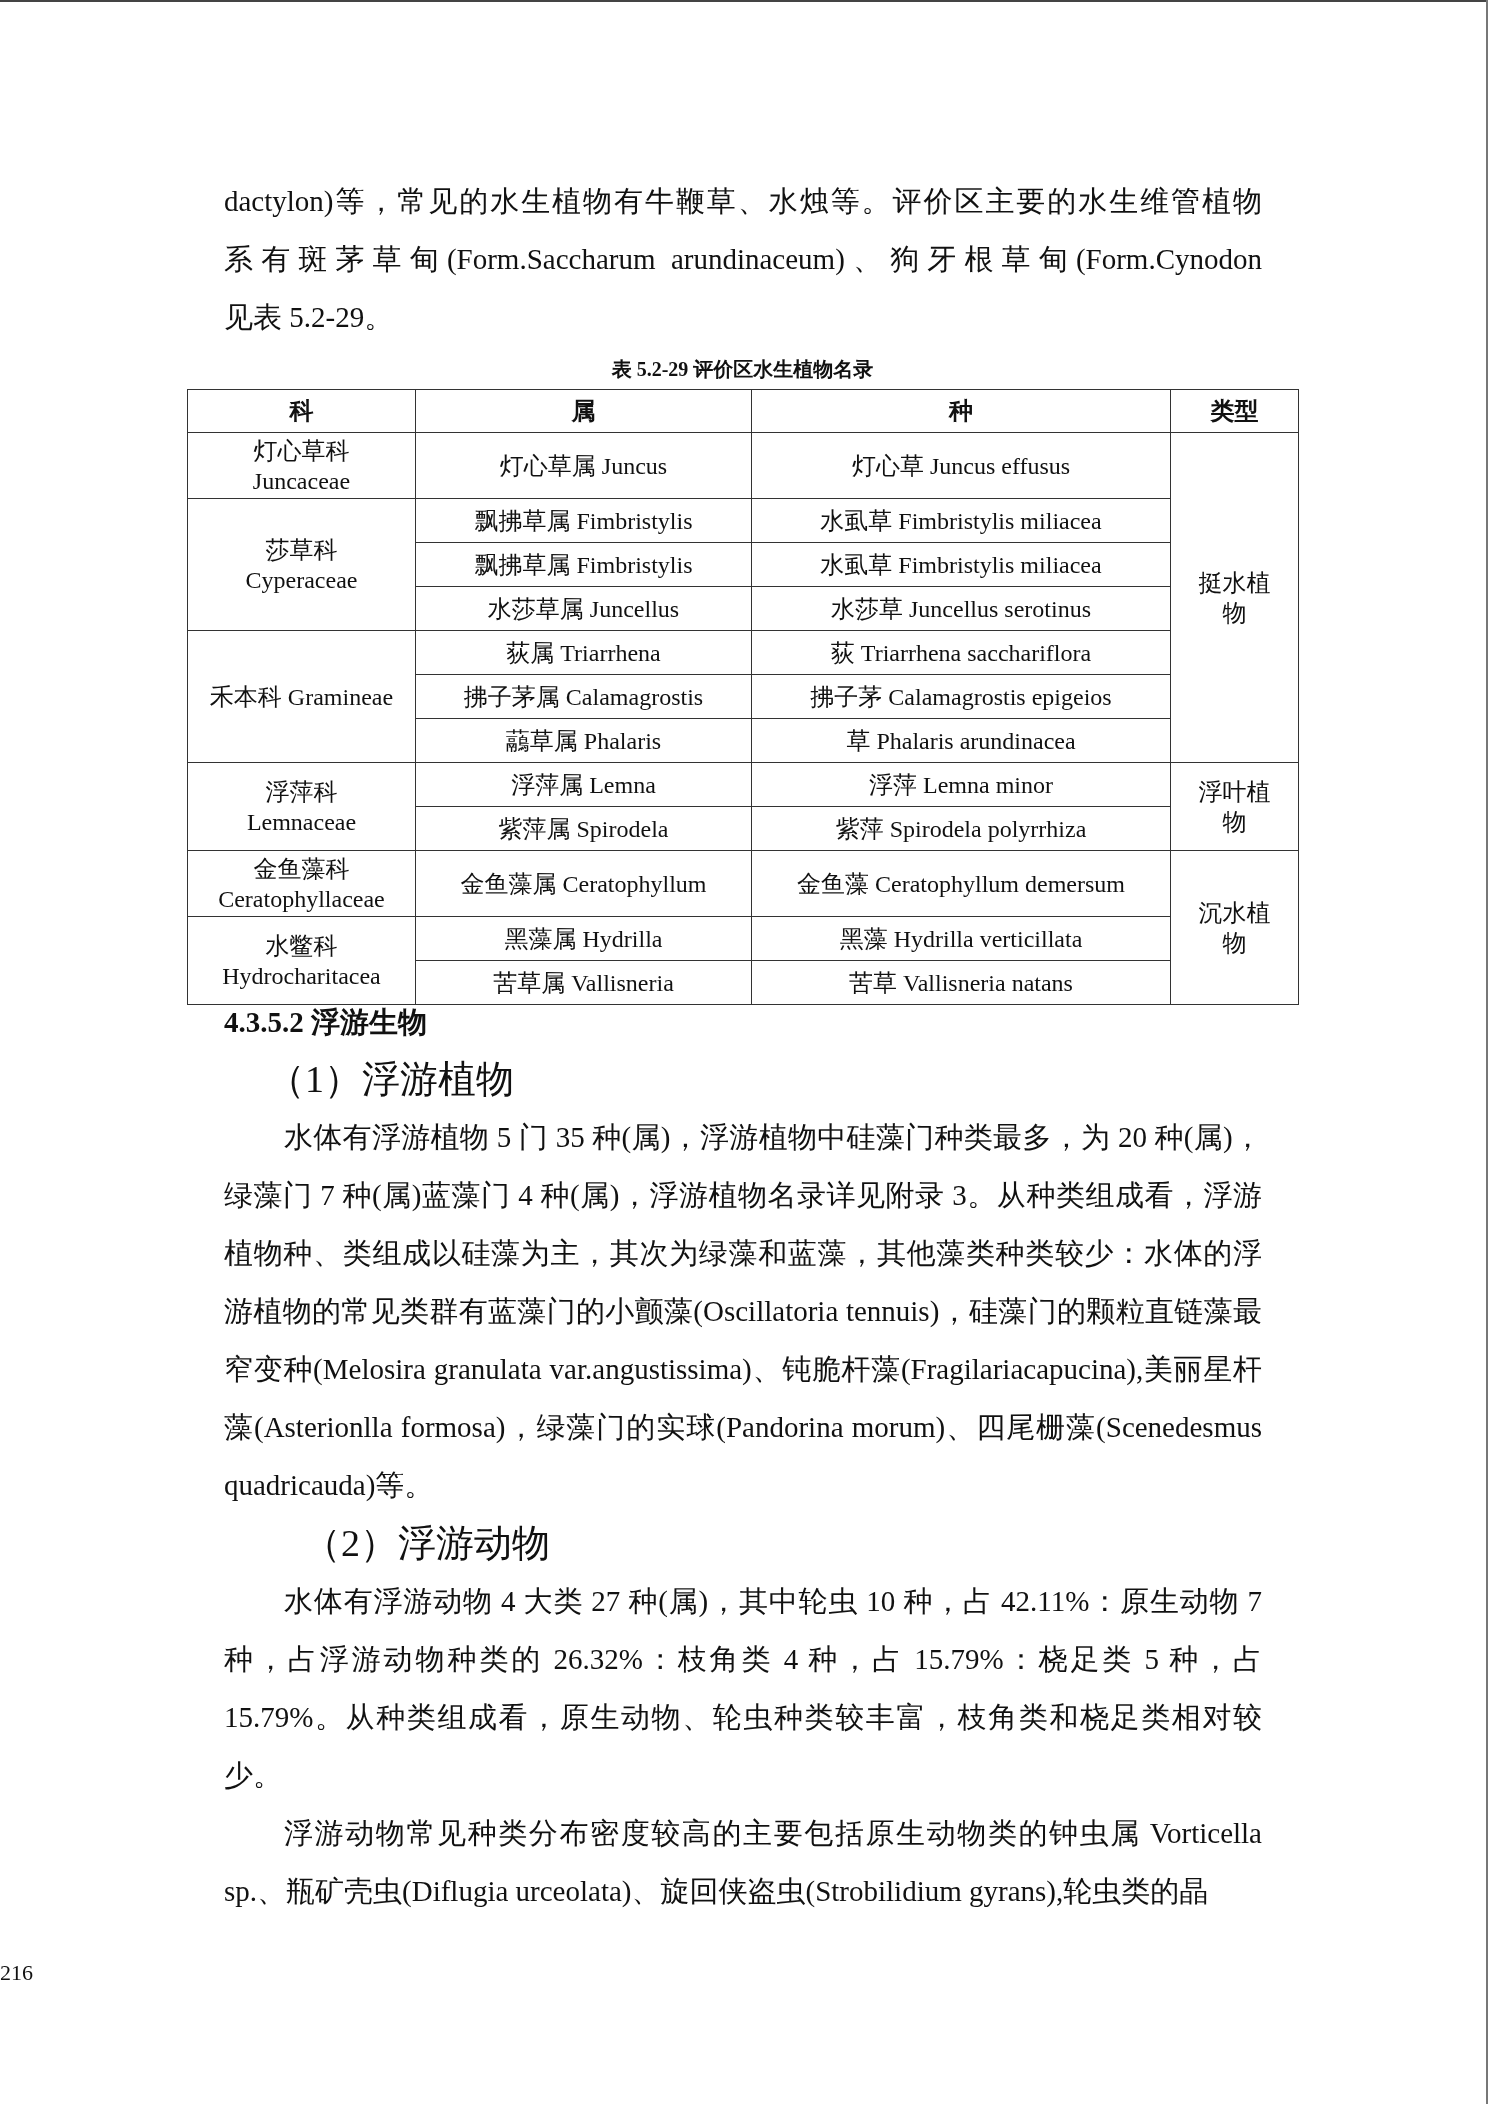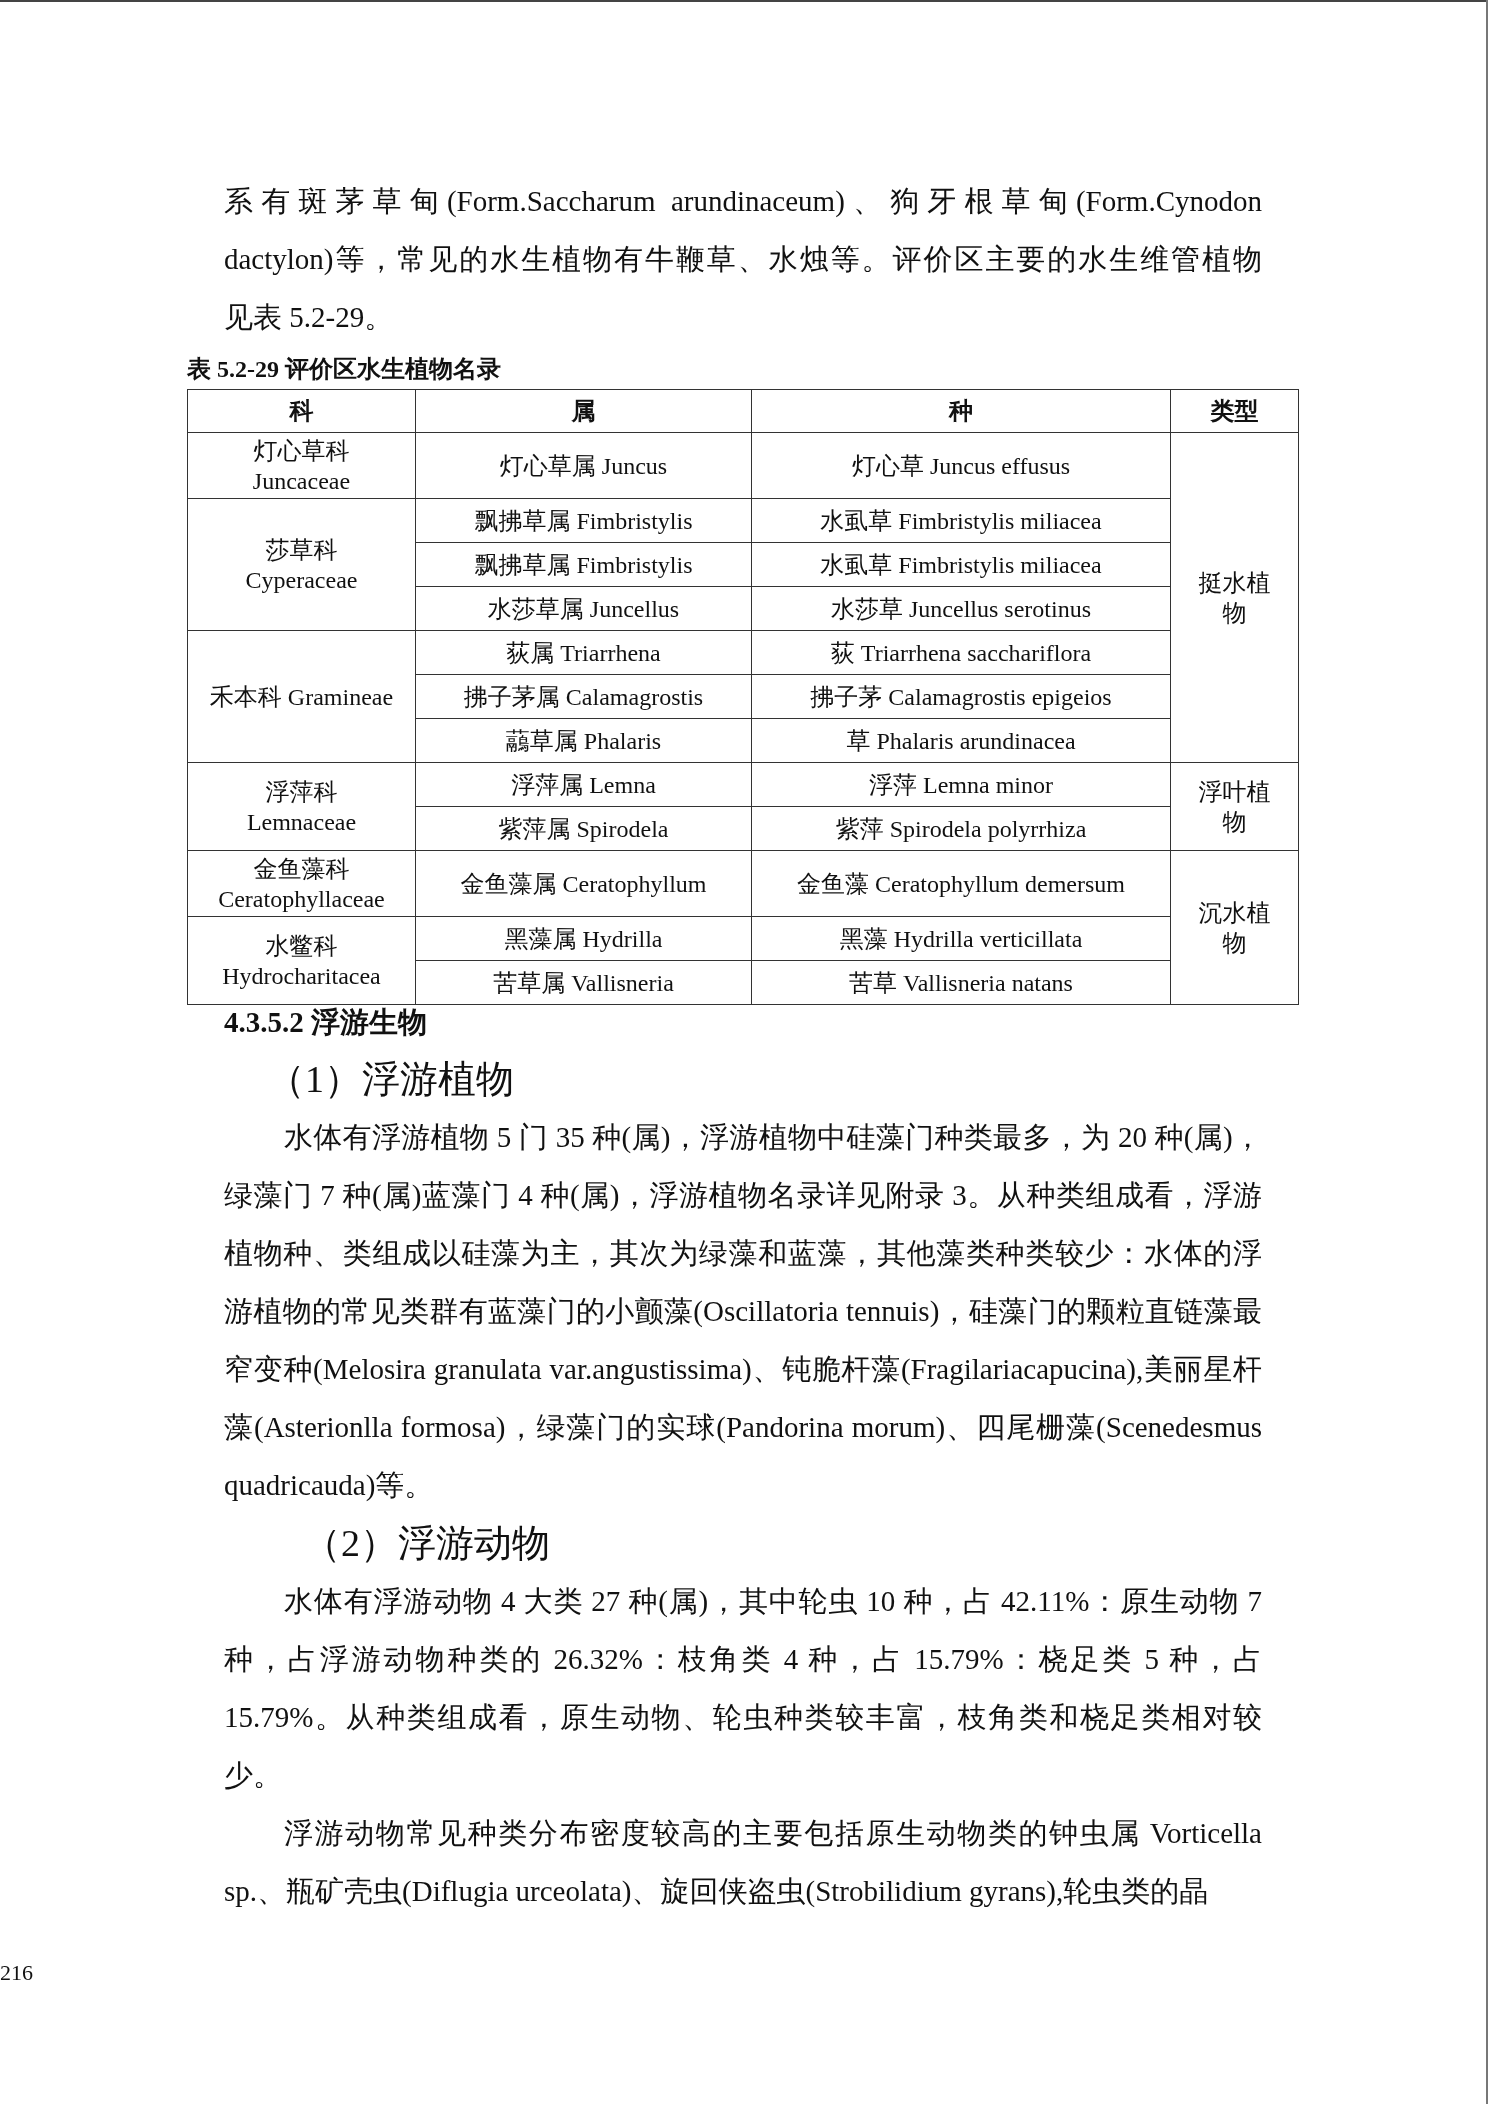--- a/index.html
+++ b/index.html
@@ -9,22 +9,22 @@
   }
   .page-border-top { position: absolute; left: 0; top: 0; width: 1488px; height: 2px; background: #444; }
   .page-border-right { position: absolute; right: 0; top: 0; width: 2px; height: 2104px; background: #777; }
   .para {
     position: absolute; left: 224px; width: 1038px;
     font-size: 29px; line-height: 58px; text-align: justify; text-align-last: left;
   }
   .indent { text-indent: 60px; }
   .sub { position: absolute; left: 267px; font-size: 38px; line-height: 58px; }
   .caption {
-    position: absolute; left: 187px; width: 1111px; top: 352px; text-align: left;
-    font-weight: bold; font-size: 24px; line-height: 34px;
+    position: absolute; left: 187px; width: 1111px; top: 352px; text-align: center;
+    font-weight: bold; font-size: 20px; line-height: 34px;
   }
   table.tbl {
     position: absolute; left: 187px; top: 389px; width: 1111px;
     border-collapse: collapse; table-layout: fixed;
     font-size: 24px;
   }
   table.tbl td, table.tbl th {
     border: 1.5px solid #333; text-align: center; vertical-align: middle;
     padding: 0 4px; line-height: 30px; font-weight: normal;
   }
@@ -34,22 +34,22 @@
   .heading { position: absolute; left: 224px; top: 1000px; font-size: 29px; font-weight: bold; line-height: 44px; }
   .page-number { position: absolute; left: 0; width: 1488px; text-align: left; top: 1958px; font-size: 22px; line-height: 30px; }
 </style>
 </head>
 <body>
 
 <div class="page-border-top"></div>
 <div class="page-border-right"></div>
 
 <div class="para" style="top:172px;">
+  <div style="text-align:justify;text-align-last:justify;">dactylon)等，常见的水生植物有牛鞭草、水烛等。评价区主要的水生维管植物</div>
   <div style="text-align:justify;text-align-last:justify;">系有斑茅草甸(Form.Saccharum arundinaceum)、狗牙根草甸(Form.Cynodon</div>
-  <div style="text-align:justify;text-align-last:justify;">dactylon)等，常见的水生植物有牛鞭草、水烛等。评价区主要的水生维管植物</div>
   <div>见表 5.2-29。</div>
 </div>
 
 <div class="caption">表 5.2-29  评价区水生植物名录</div>
 
 <table class="tbl">
   <colgroup>
     <col style="width:228px">
       <col style="width:336px">
       <col style="width:419px">

